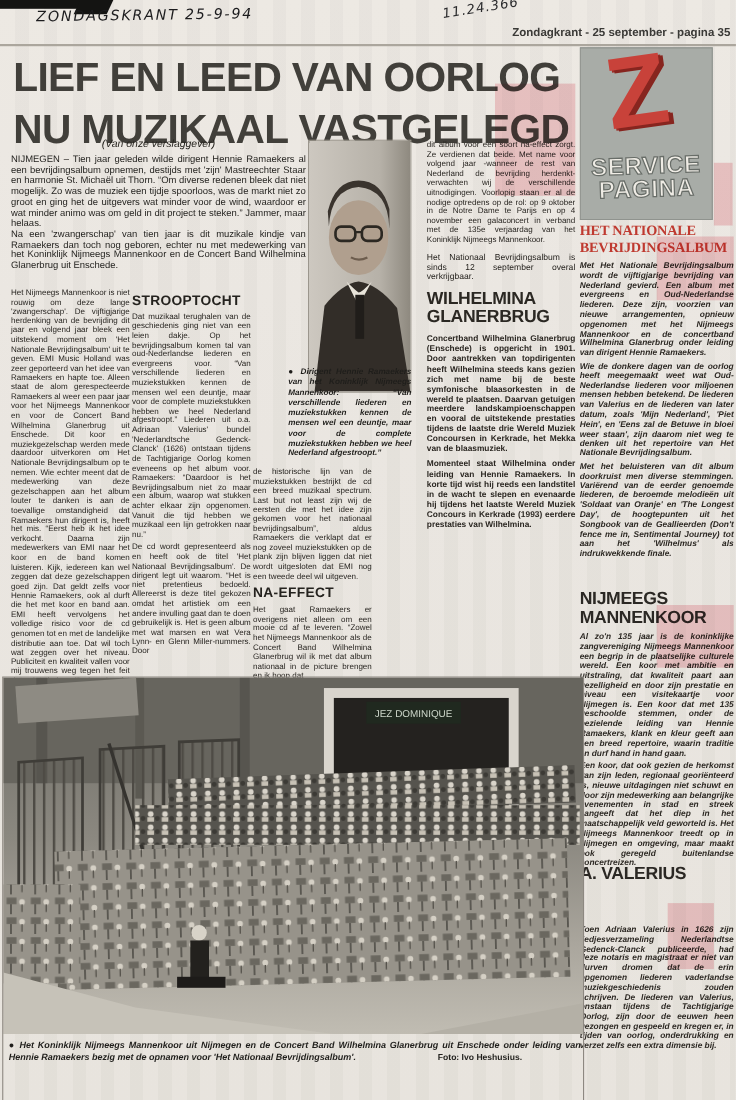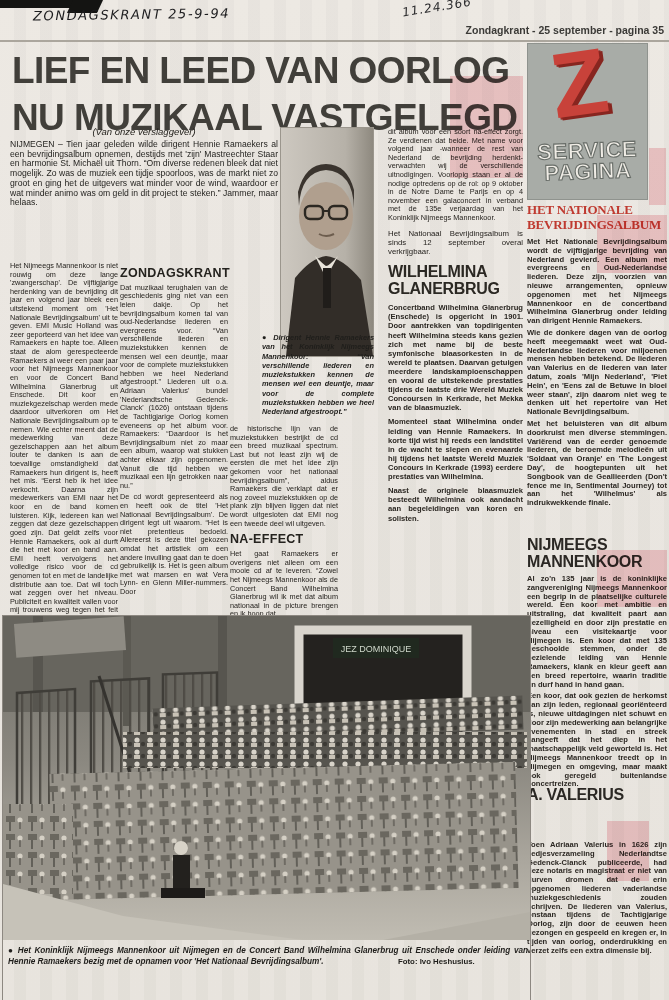--- a/index.html
+++ b/index.html
@@ -51,21 +51,21 @@
     box-shadow:inset 0 0 0 1px #8f938e;}
   .logo-z{position:absolute;left:24px;top:-12px;font-size:92px;font-weight:900;color:#c8423a;
     text-shadow:4px 3px 0 #87251f,2px 2px 0 #9c2d27;transform:rotate(-8deg);}
   .logo-txt{position:absolute;left:0;top:98px;width:121px;text-align:center;font-weight:900;
     font-size:22px;line-height:0.95;color:#efece5;-webkit-text-stroke:1.1px #686d68;
     letter-spacing:0.5px;transform:rotate(-2deg);}
   .sb{left:527px;width:140px;}
   .sb-head-red{font-size:13px;line-height:1.12;font-weight:900;color:#bf3a30;letter-spacing:-0.2px;}
   .sb-head-blk{font-size:16px;line-height:1.08;font-weight:900;color:#2b2824;letter-spacing:-0.3px;}
   .sb-body{font-size:7.6px;font-weight:bold;line-height:1.16;text-align:justify;color:#2c2823;}
-  .sb-body p{margin:0 0 3px 0;}
+  .sb-body p{margin:0 0 3px 0;font-style:italic;}
   
   .bigphoto{left:3px;top:616px;width:527px;height:407px;outline:1px solid #8d8881;}
   .photo-caption{left:8px;top:946px;width:520px;font-size:8.2px;line-height:1.3;font-style:italic;
     font-weight:bold;color:#1f1e1b;text-align:justify;}
   .photo-credit{left:398px;top:957px;width:128px;text-align:left;font-size:7.8px;font-weight:bold;
     color:#1f1e1b;}
 </style>
 </head>
 <body>
 
@@ -75,20 +75,21 @@
 <div class="abs handw2">11.24.366</div>
 <div class="abs pageinfo">Zondagkrant - 25 september - pagina 35</div>
 <div class="abs toprule"></div>
 
 <div class="abs headline hl1">LIEF EN LEED VAN OORLOG</div>
 <div class="abs headline hl2">NU MUZIKAAL VASTGELEGD</div>
 
 <div class="abs byline">(Van onze verslaggever)</div>
 <div class="abs intro">
   <p>NIJMEGEN – Tien jaar geleden wilde dirigent Hennie Ramaekers al een bevrijdingsalbum opnemen, destijds met 'zijn' Mastreechter Staar en harmonie St. Michaël uit Thorn. “Om diverse redenen bleek dat niet mogelijk. Zo was de muziek een tijdje spoorloos, was de markt niet zo groot en ging het de uitgevers wat minder voor de wind, waardoor er wat minder animo was om geld in dit project te steken.” Jammer, maar helaas.</p>
+  <p>Na een 'zwangerschap' van tien jaar is dit muzikale kindje van Ramaekers dan toch nog geboren, echter nu met medewerking van het Koninklijk Nijmeegs Mannenkoor en de Concert Band Wilhelmina Glanerbrug uit Enschede.</p>
 </div>
 
 <div class="abs portrait">
   <svg width="92" height="228" viewBox="0 0 92 228">
     <defs>
       <linearGradient id="pbg" x1="0" y1="0" x2="1" y2="0">
         <stop offset="0" stop-color="#cdc8c0"></stop>
           <stop offset="0.7" stop-color="#b6b1a8"></stop>
           <stop offset="1" stop-color="#8e897f"></stop>
       </linearGradient>
@@ -105,41 +106,40 @@
     <rect x="42" y="140" width="8" height="40" fill="#201d1a"></rect>
   </svg>
 </div>
 <div class="abs pcap">● Dirigent Hennie Ramaekers van het Koninklijk Nijmeegs Mannenkoor: “Van verschillende liederen en muziekstukken kennen de mensen wel een deuntje, maar voor de complete muziekstukken hebben we heel Nederland afgestroopt.”</div>
 
 <div class="abs ncol c1">
   <p>Het Nijmeegs Mannenkoor is niet rouwig om deze lange 'zwangerschap'. De vijftigjarige herdenking van de bevrijding dit jaar en volgend jaar bleek een uitstekend moment om 'Het Nationale Bevrijdingsalbum' uit te geven. EMI Music Holland was zeer geporteerd van het idee van Ramaekers en hapte toe. Alleen staat de alom gerespecteerde Ramaekers al weer een paar jaar voor het Nijmeegs Mannenkoor en voor de Concert Band Wilhelmina Glanerbrug uit Enschede. Dit koor en muziekgezelschap werden mede daardoor uitverkoren om Het Nationale Bevrijdingsalbum op te nemen. Wie echter meent dat de medewerking van deze gezelschappen aan het album louter te danken is aan de toevallige omstandigheid dat Ramaekers hun dirigent is, heeft het mis. “Eerst heb ik het idee verkocht. Daarna zijn medewerkers van EMI naar het koor en de band komen luisteren. Kijk, iedereen kan wel zeggen dat deze gezelschappen goed zijn. Dat geldt zelfs voor Hennie Ramaekers, ook al durft die het met koor en band aan. EMI heeft vervolgens het volledige risico voor de cd genomen tot en met de landelijke distributie aan toe. Dat wil toch wat zeggen over het niveau. Publiciteit en kwaliteit vallen voor mij trouwens weg tegen het feit dat niet belangrijk is wie dat album opneemt, maar dat het is gebeurd.</p>
 </div>
 
 <div class="abs ncol c2">
-  <div class="midhead">ZONDAGSKRANT</div>
+  <div class="midhead">STROOPTOCHT</div>
   <p>Dat muzikaal terughalen van de geschiedenis ging niet van een leien dakje. Op het bevrijdingsalbum komen tal van oud-Nederlandse liederen en evergreens voor. “Van verschillende liederen en muziekstukken kennen de mensen wel een deuntje, maar voor de complete muziekstukken hebben we heel Nederland afgestroopt.” Liederen uit o.a. Adriaan Valerius' bundel 'Nederlandtsche Gedenck-Clanck' (1626) ontstaan tijdens de Tachtigjarige Oorlog komen eveneens op het album voor. Ramaekers: “Daardoor is het Bevrijdingsalbum niet zo maar een album, waarop wat stukken achter elkaar zijn opgenomen. Vanuit die tijd hebben we muzikaal een lijn getrokken naar nu.”</p>
   <p>De cd wordt gepresenteerd als en heeft ook de titel 'Het Nationaal Bevrijdingsalbum'. De dirigent legt uit waarom. “Het is niet pretentieus bedoeld. Allereerst is deze titel gekozen omdat het artistiek om een andere invulling gaat dan te doen gebruikelijk is. Het is geen album met wat marsen en wat Vera Lynn- en Glenn Miller-nummers. Door</p>
 </div>
 
 <div class="abs ncol c3">
   <p>de historische lijn van de muziekstukken bestrijkt de cd een breed muzikaal spectrum. Last but not least zijn wij de eersten die met het idee zijn gekomen voor het nationaal bevrijdingsalbum”, aldus Ramaekers die verklapt dat er nog zoveel muziekstukken op de plank zijn blijven liggen dat niet wordt uitgesloten dat EMI nog een tweede deel wil uitgeven.</p>
   <div class="midhead">NA-EFFECT</div>
   <p>Het gaat Ramaekers er overigens niet alleen om een mooie cd af te leveren. “Zowel het Nijmeegs Mannenkoor als de Concert Band Wilhelmina Glanerbrug wil ik met dat album nationaal in de picture brengen en ik hoop dat</p>
 </div>
 
 <div class="abs ncol c4">
   <p>dit album voor een soort na-effect zorgt. Ze verdienen dat beide. Met name voor volgend jaar -wanneer de rest van Nederland de bevrijding herdenkt- verwachten wij de verschillende uitnodigingen. Voorlopig staan er al de nodige optredens op de rol: op 9 oktober in de Notre Dame te Parijs en op 4 november een galaconcert in verband met de 135e verjaardag van het Koninklijk Nijmeegs Mannenkoor.</p>
   <p class="note-bold">Het Nationaal Bevrijdingsalbum is sinds 12 september overal verkrijgbaar.</p>
   <div class="bighead">
     <div>WILHELMINA</div>
     <div>GLANERBRUG</div>
   </div>
   <p class="bp">Concertband Wilhelmina Glanerbrug (Enschede) is opgericht in 1901. Door aantrekken van topdirigenten heeft Wilhelmina steeds kans gezien zich met name bij de beste symfonische blaasorkesten in de wereld te plaatsen. Daarvan getuigen meerdere landskampioenschappen en vooral de uitstekende prestaties tijdens de laatste drie Wereld Muziek Concoursen in Kerkrade, het Mekka van de blaasmuziek.</p>
   <p class="bp">Momenteel staat Wilhelmina onder leiding van Hennie Ramaekers. In korte tijd wist hij reeds een landstitel in de wacht te slepen en evenaarde hij tijdens het laatste Wereld Muziek Concours in Kerkrade (1993) eerdere prestaties van Wilhelmina.</p>
-  <p class="bp">Naast de originele blaasmuziek besteedt Wilhelmina ook aandacht aan begeleidingen van koren en solisten.</p>
 </div>
 
 <div class="abs logo-box">
   <div class="logo-z">Z</div>
   <div class="logo-txt">
     <div>SERVICE</div>
     <div>PAGINA</div>
   </div>
 </div>
 

